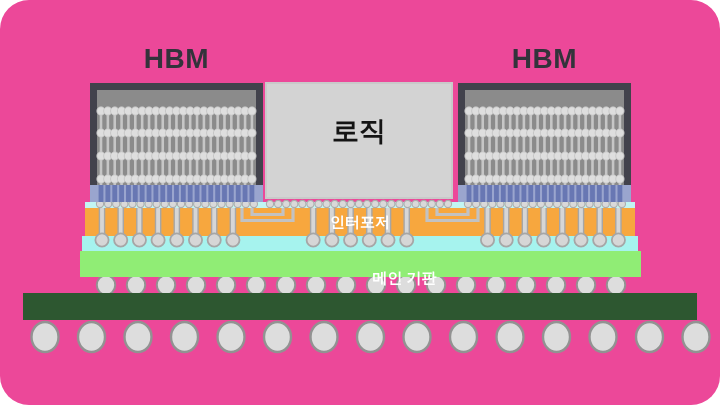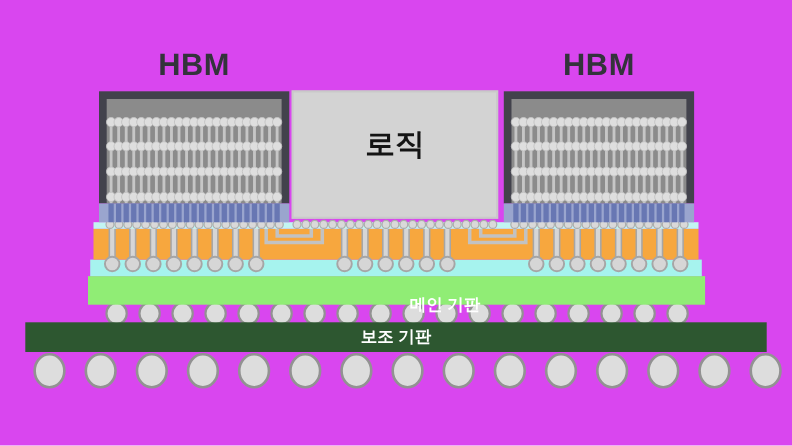--- a/index.html
+++ b/index.html
@@ -17,21 +17,21 @@
   .lbl-hbm-left{left:90px;}
   .lbl-hbm-right{left:458px;}
   .lbl-logic{left:266px;top:83px;width:186px;height:97px;font-size:27px;}
   .lbl-interposer{left:85px;top:207px;width:550px;height:29px;font-size:15px;}
   .lbl-main{left:80px;top:264px;width:649px;height:26px;font-size:15px;}
   .lbl-sub{left:23px;top:293px;width:674px;height:27px;font-size:15px;}
 </style>
 </head>
 <body>
 
-<div class="canvas" style="background: #d946ef;">
+<div class="canvas" style="background: #ec4899; border-radius: 29px;">
   <svg id="diagram" width="720" height="405" viewBox="0 0 720 405">
       <g>
         <ellipse cx="106" cy="285" rx="9.2" ry="9.8" fill="#DDDDDD" stroke="#929292" stroke-width="2"></ellipse>
         <ellipse cx="136" cy="285" rx="9.2" ry="9.8" fill="#DDDDDD" stroke="#929292" stroke-width="2"></ellipse>
         <ellipse cx="166" cy="285" rx="9.2" ry="9.8" fill="#DDDDDD" stroke="#929292" stroke-width="2"></ellipse>
         <ellipse cx="196" cy="285" rx="9.2" ry="9.8" fill="#DDDDDD" stroke="#929292" stroke-width="2"></ellipse>
         <ellipse cx="226" cy="285" rx="9.2" ry="9.8" fill="#DDDDDD" stroke="#929292" stroke-width="2"></ellipse>
         <ellipse cx="256" cy="285" rx="9.2" ry="9.8" fill="#DDDDDD" stroke="#929292" stroke-width="2"></ellipse>
         <ellipse cx="286" cy="285" rx="9.2" ry="9.8" fill="#DDDDDD" stroke="#929292" stroke-width="2"></ellipse>
         <ellipse cx="316" cy="285" rx="9.2" ry="9.8" fill="#DDDDDD" stroke="#929292" stroke-width="2"></ellipse>
@@ -476,15 +476,15 @@
         <rect x="617.5200000000001" y="185" width="4.8" height="17" fill="#6877B3"></rect>
       </g>
       <g>
         <rect x="266" y="83" width="186" height="115" fill="#D3D3D3" stroke="#C9C9C9" stroke-width="2"></rect>
       </g>
     </svg>
 
   <div class="lbl lbl-hbm lbl-hbm-left" style="color: rgb(51, 51, 59);">HBM</div>
   <div class="lbl lbl-hbm lbl-hbm-right" style="color: rgb(51, 51, 59);">HBM</div>
   <div class="lbl lbl-logic" style="color: rgb(20, 20, 20);">로직</div>
+  <div class="lbl lbl-interposer" style="color: rgb(255, 255, 255);">인터포저</div>
   <div class="lbl lbl-main" style="color: rgb(255, 255, 255);">메인 기판</div>
-  <div class="lbl lbl-sub" style="color: rgb(255, 255, 255);">보조 기판</div>
 </div>
 
 </body></html>

